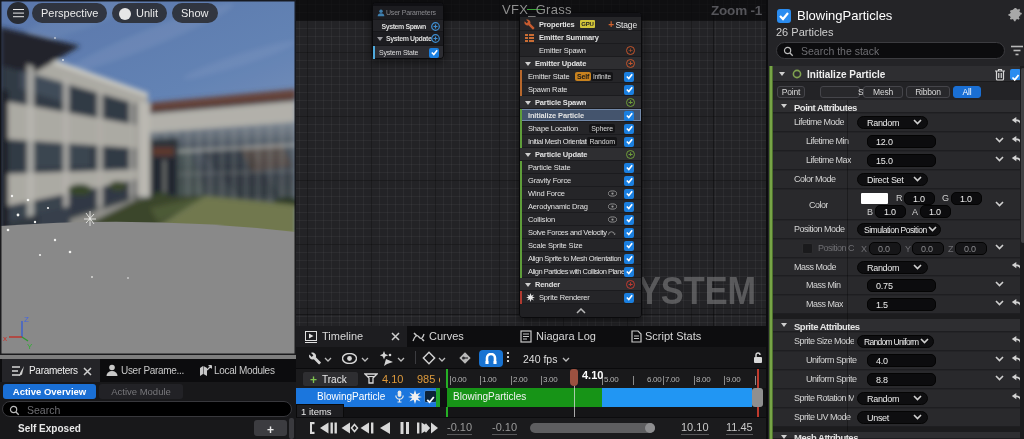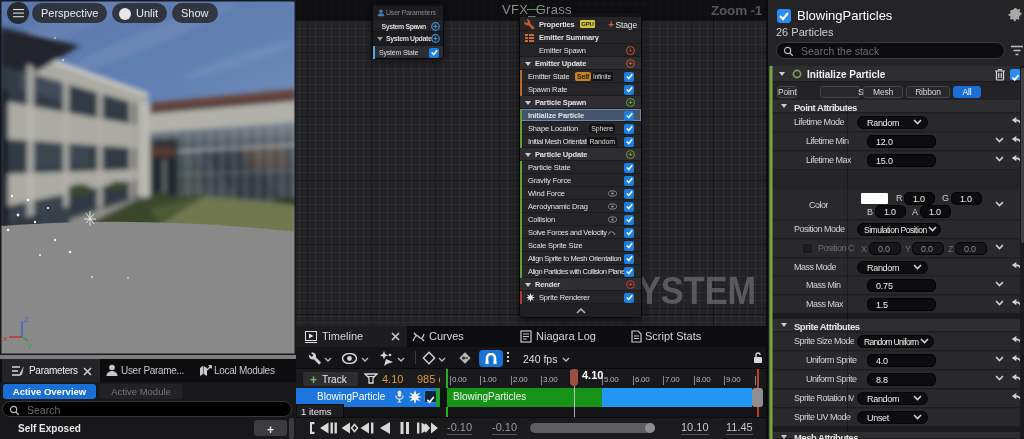--- a/index.html
+++ b/index.html
@@ -551,21 +551,21 @@
       </svg>
  <div class="abs" style="left:86px;top:47px;font-size:11px;color:#dd9a3d;">4.10</div>
  <div class="abs" style="left:121px;top:47px;font-size:11px;color:#dd9a3d;">985 c</div>
 
  <div class="abs" style="left:144px;top:43px;width:326px;height:19px;background:#19191b;"></div>
  <div class="rl" style="left:156px;">0.00</div>
       <div class="rl" style="left:186px;">1.00</div>
  <div class="rl" style="left:217px;">2.00</div>
       <div class="rl" style="left:247px;">3.00</div>
  <div class="rl" style="left:308px;">5.00</div>
-      <div class="rl" style="left:339px;">6.00</div>
+      <div class="rl" style="left:339px;padding-left:12px;">6.00</div>
  <div class="rl" style="left:369px;">7.00</div>
       <div class="rl" style="left:400px;">8.00</div>
  <div class="rl" style="left:430px;">9.00</div>
  <div class="rt" style="left:154px;"></div>
       <div class="rt" style="left:184px;"></div>
  <div class="rt" style="left:215px;"></div>
       <div class="rt" style="left:245px;"></div>
  <div class="rt" style="left:276px;"></div>
       <div class="rt" style="left:306px;"></div>
  <div class="rt" style="left:337px;"></div>
@@ -672,21 +672,21 @@
   <div class="abs" style="left:34px;top:2.5px;font-size:10px;font-weight:bold;color:#efefef;">Initialize Particle</div>
   <svg class="abs" style="left:221px;top:2px;" width="12" height="13" viewBox="0 0 24 26">
           <path fill="none" stroke="#d8d8d8" stroke-width="2.4" d="M5 7 L5 22 Q5 24 7 24 L17 24 Q19 24 19 22 L19 7 M2 6 L22 6 M9 6 L9 3 L15 3 L15 6 M9.5 10 L9.5 20 M14.5 10 L14.5 20"></path>
         </svg>
   <div class="abs" style="left:237px;top:2.5px;width:11px;height:11px;background:#2a8cf0;border-radius:2px;"><svg width="11" height="11">
             <path d="M2.5,5.5 L4.7,7.8 L8.6,3" stroke="#fff" stroke-width="1.8" fill="none"></path>
           </svg></div>
  </div>
 
  <div class="abs" style="left:5px;top:82px;width:248px;height:18px;background:#232326;"></div>
- <div class="rtab abs" style="left:9px;width:20px;">Point</div>
+ <div class="rtab abs" style="left:9px;width:28px;">Point</div>
  <div class="rtab abs" style="left:52px;width:40px;padding-left:37px;">Sprite</div>
  <div class="rtab abs" style="left:95px;width:40px;">Mesh</div>
  <div class="rtab abs" style="left:138px;width:44px;">Ribbon</div>
  <div class="rtab abs" style="left:185px;width:28px;background:#1a6fd4;border-color:#1a6fd4;color:#fff;">All</div>
 
  <div class="arow sub" style="top:100px;height:13px;">
         <span class="tri" style="position:absolute;left:8px;top:4px;"></span>
         <div class="lb" style="left:21px;top:1.5px;">Point Attributes</div>
       </div>
  <div class="arow" style="top:114px;height:18px;">
@@ -713,20 +713,27 @@
       </div>
  <div class="arow" style="top:152px;height:18px;">
         <div class="lb" style="left:33px;">Lifetime Max</div>
   <div class="inp" style="left:94px;top:2px;width:69px;">15.0</div>
   <svg class="ddch" style="left:222px;top:3px;" viewBox="0 0 9 8">
           <polyline points="1,2 4.5,5.5 8,2" fill="none" stroke="#d0d0d0" stroke-width="1.6"></polyline>
         </svg>
   <svg style="position:absolute;left:237px;top:2px;" width="13" height="12" viewBox="0 0 13 12">
           <path d="M11.3,10.2 C11.3,5.5 8.8,4.1 5,4.1" stroke="#d2d2d2" stroke-width="1.7" fill="none"></path>
           <path d="M6.3,0.9 L1.8,4.1 L6.3,7.3 Z" fill="#d2d2d2"></path>
+        </svg>
+      </div>
+ <div class="arow" style="top:171px;height:18px;">
+        <div class="lb" style="left:21px;">Color Mode</div>
+  <div class="dd" style="left:84px;top:2px;width:71px;">Direct Set</div>
+        <svg class="ddch" style="left:140px;top:4px;" viewBox="0 0 9 8">
+          <polyline points="1,2 4.5,5.5 8,2" fill="none" stroke="#d0d0d0" stroke-width="1.6"></polyline>
         </svg>
       </div>
  <div class="arow" style="top:190px;height:30px;">
         <div class="lb" style="left:36px;top:10px;">Color</div>
   <div class="abs" style="left:88px;top:3px;width:27px;height:11px;background:#fff;border-radius:1px;"></div>
   <div class="abs" style="left:123px;top:3px;font-size:9px;color:#cfcfcf;">R</div>
         <div class="inp" style="left:131px;top:2px;width:31px;">1.0</div>
   <div class="abs" style="left:169px;top:3px;font-size:9px;color:#cfcfcf;">G</div>
         <div class="inp" style="left:178px;top:2px;width:31px;">1.0</div>
   <div class="abs" style="left:94px;top:17px;font-size:9px;color:#cfcfcf;">B</div>

